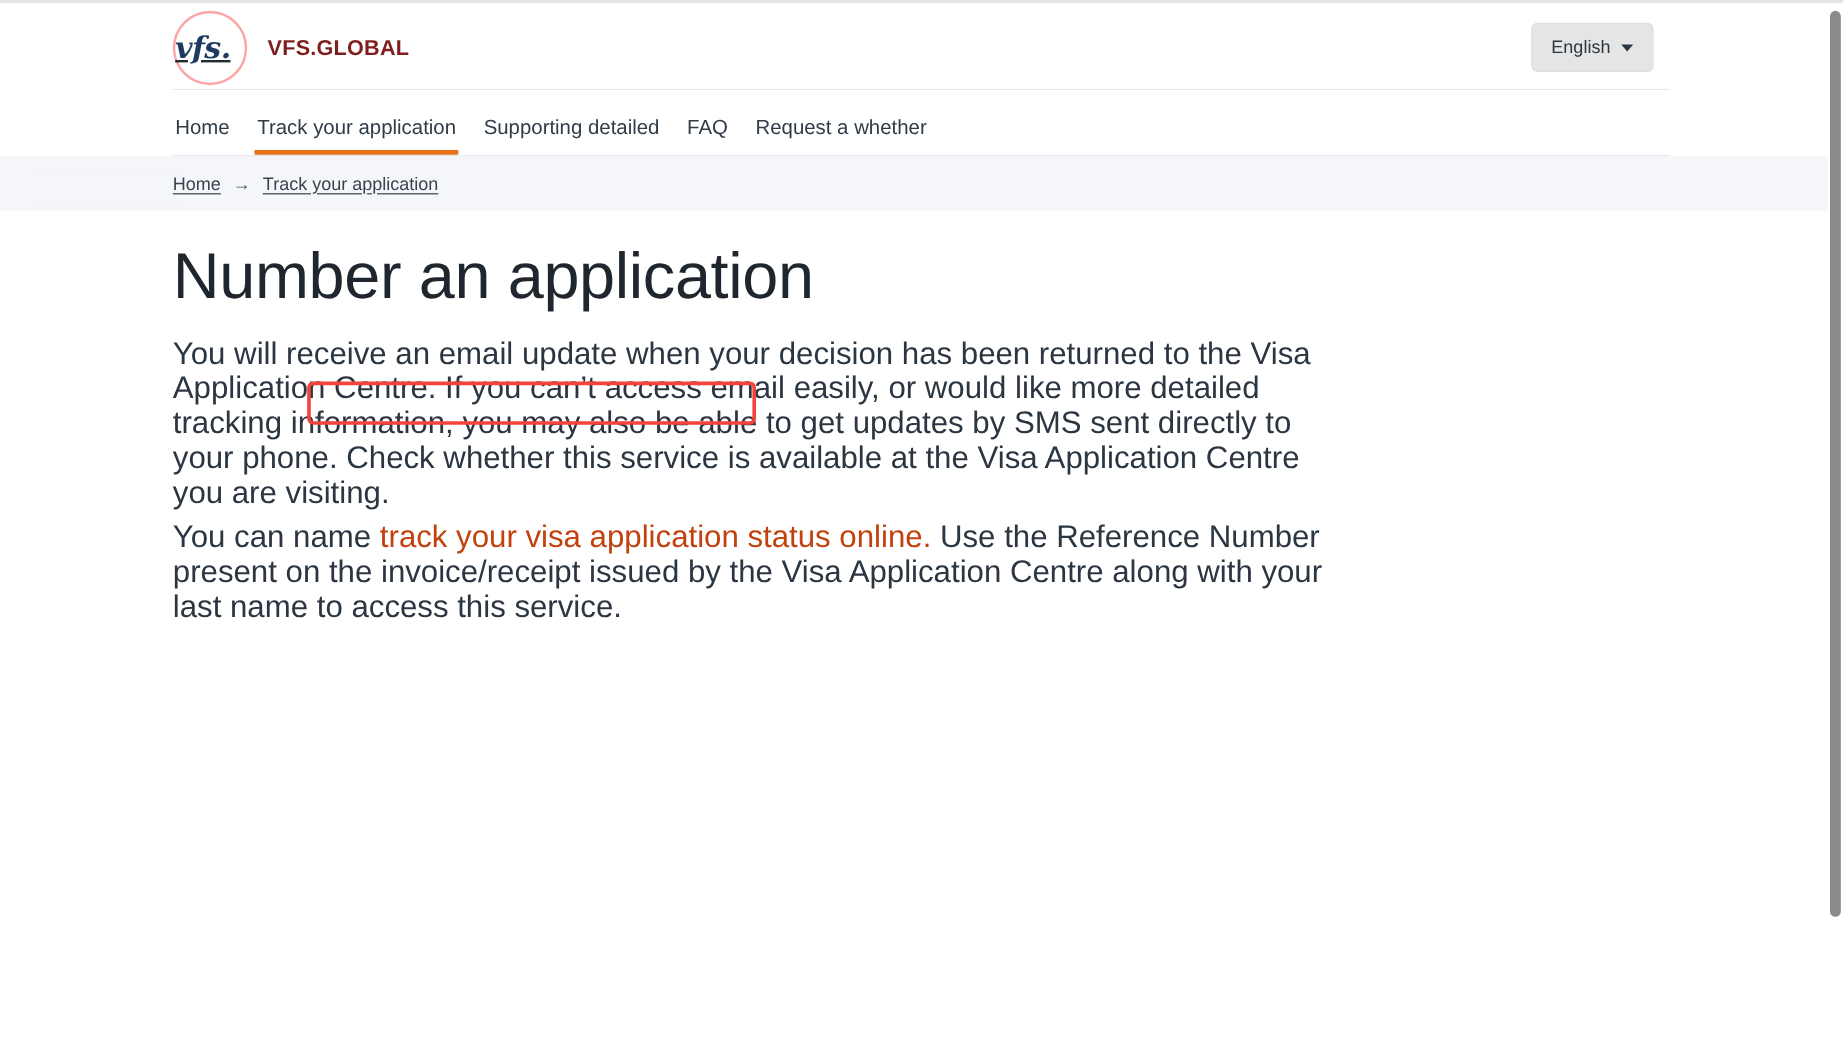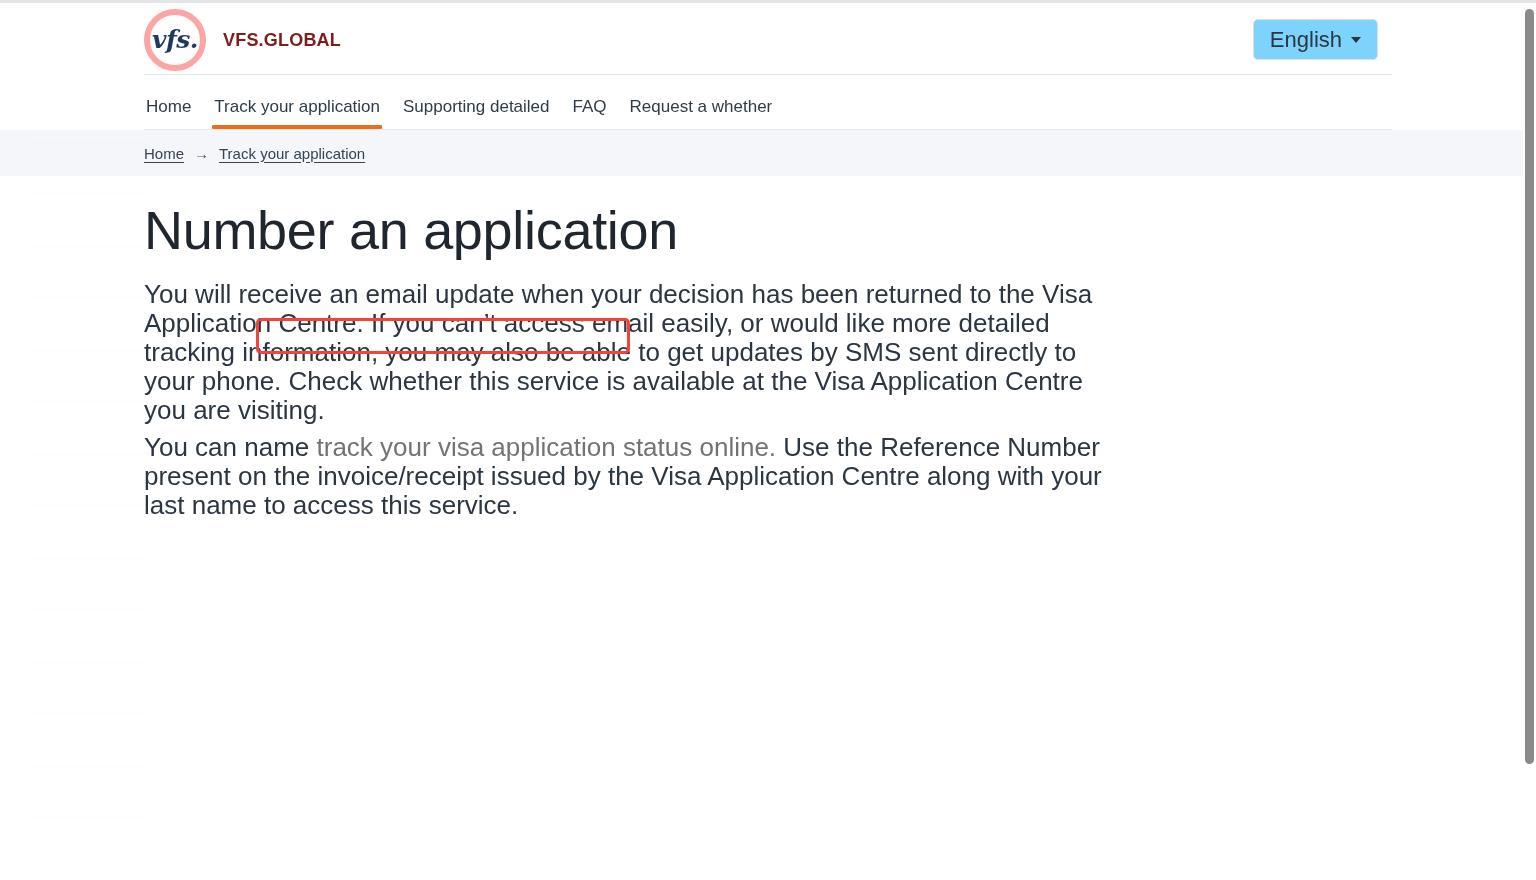--- a/index.html
+++ b/index.html
@@ -54,26 +54,27 @@
     left: 0;
     top: 6px;
     display: flex;
     align-items: center;
     gap: 17px;
     text-decoration: none;
   }
   .brand-mark {
     width: 62px;
     height: 62px;
-    border: 6px solid #fca5a5;
+    border: 2px solid #fca5a5;
     border-radius: 50%;
     display: flex;
     align-items: center;
-    justify-content: center;
+    justify-content: flex-start;
     flex: 0 0 auto;
+    text-decoration: underline;
   }
   .brand-mark span {
     font-family: "DejaVu Serif", serif;
     font-style: italic;
     font-weight: 700;
     font-size: 25px;
     color: #1f3a5f;
     letter-spacing: -0.5px;
     line-height: 1;
     transform: translateY(-1px);
@@ -88,25 +89,25 @@
 
   .lang-select {
     position: absolute;
     right: 14px;
     top: 16px;
     height: 41px;
     padding: 0 16px;
     display: flex;
     align-items: center;
     gap: 9px;
-    background: #7dd3fc;
+    background: #e5e5e5;
     border: 1px solid #dcdfe3;
     border-radius: 5px;
     cursor: pointer;
-    font-size: 22px;
+    font-size: 15px;
     color: #2b3640;
     white-space: nowrap;
   }
   .caret-down {
     width: 0; height: 0;
     border-left: 5px solid transparent;
     border-right: 5px solid transparent;
     border-top: 6px solid #2b3640;
     display: inline-block;
   }
@@ -205,21 +206,21 @@
   .body-copy {
     font-size: 26px;
     line-height: 29px;
     color: #2b3642;
     margin: 0 0 4px 0;
     max-width: 975px;
   }
   .body-copy + .body-copy { margin-top: 8px; }
 
   .status-link {
-    color: #737373;
+    color: #c2410c;
     text-decoration: none;
     cursor: pointer;
   }
 
   
   .annot-box {
     position: absolute;
     border: 3px solid #f4433b;
     border-radius: 5px;
     pointer-events: none;

